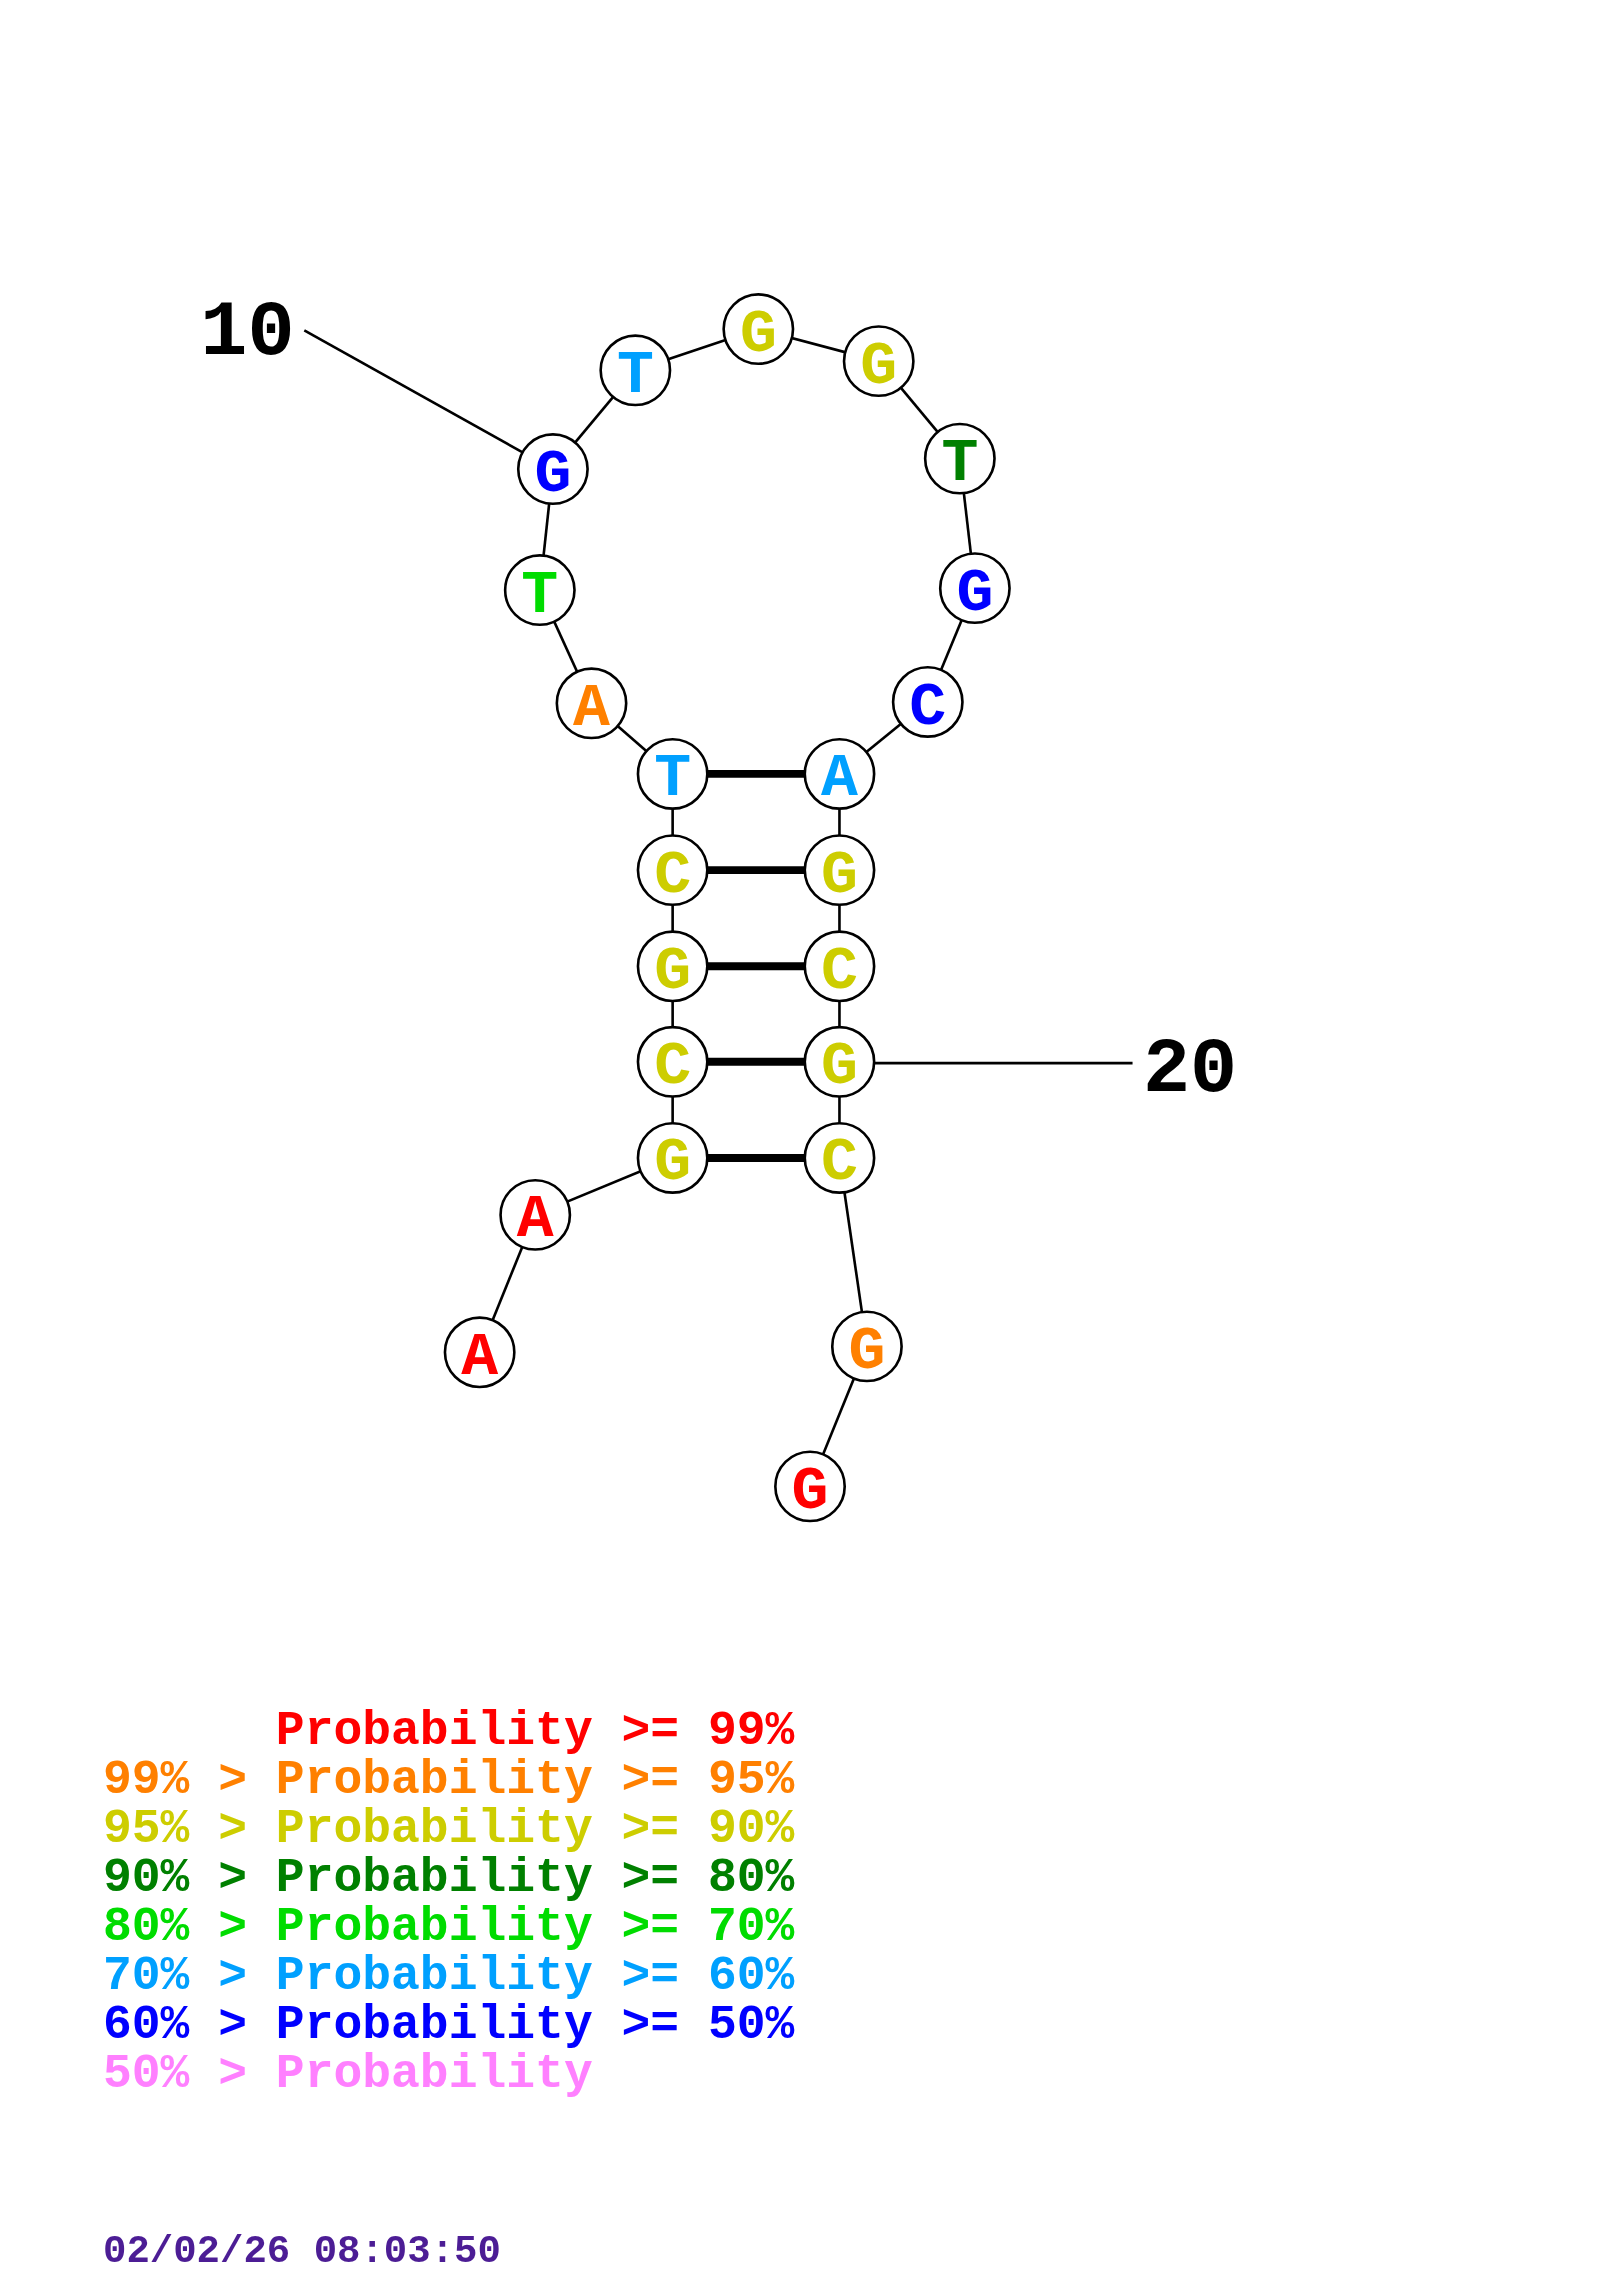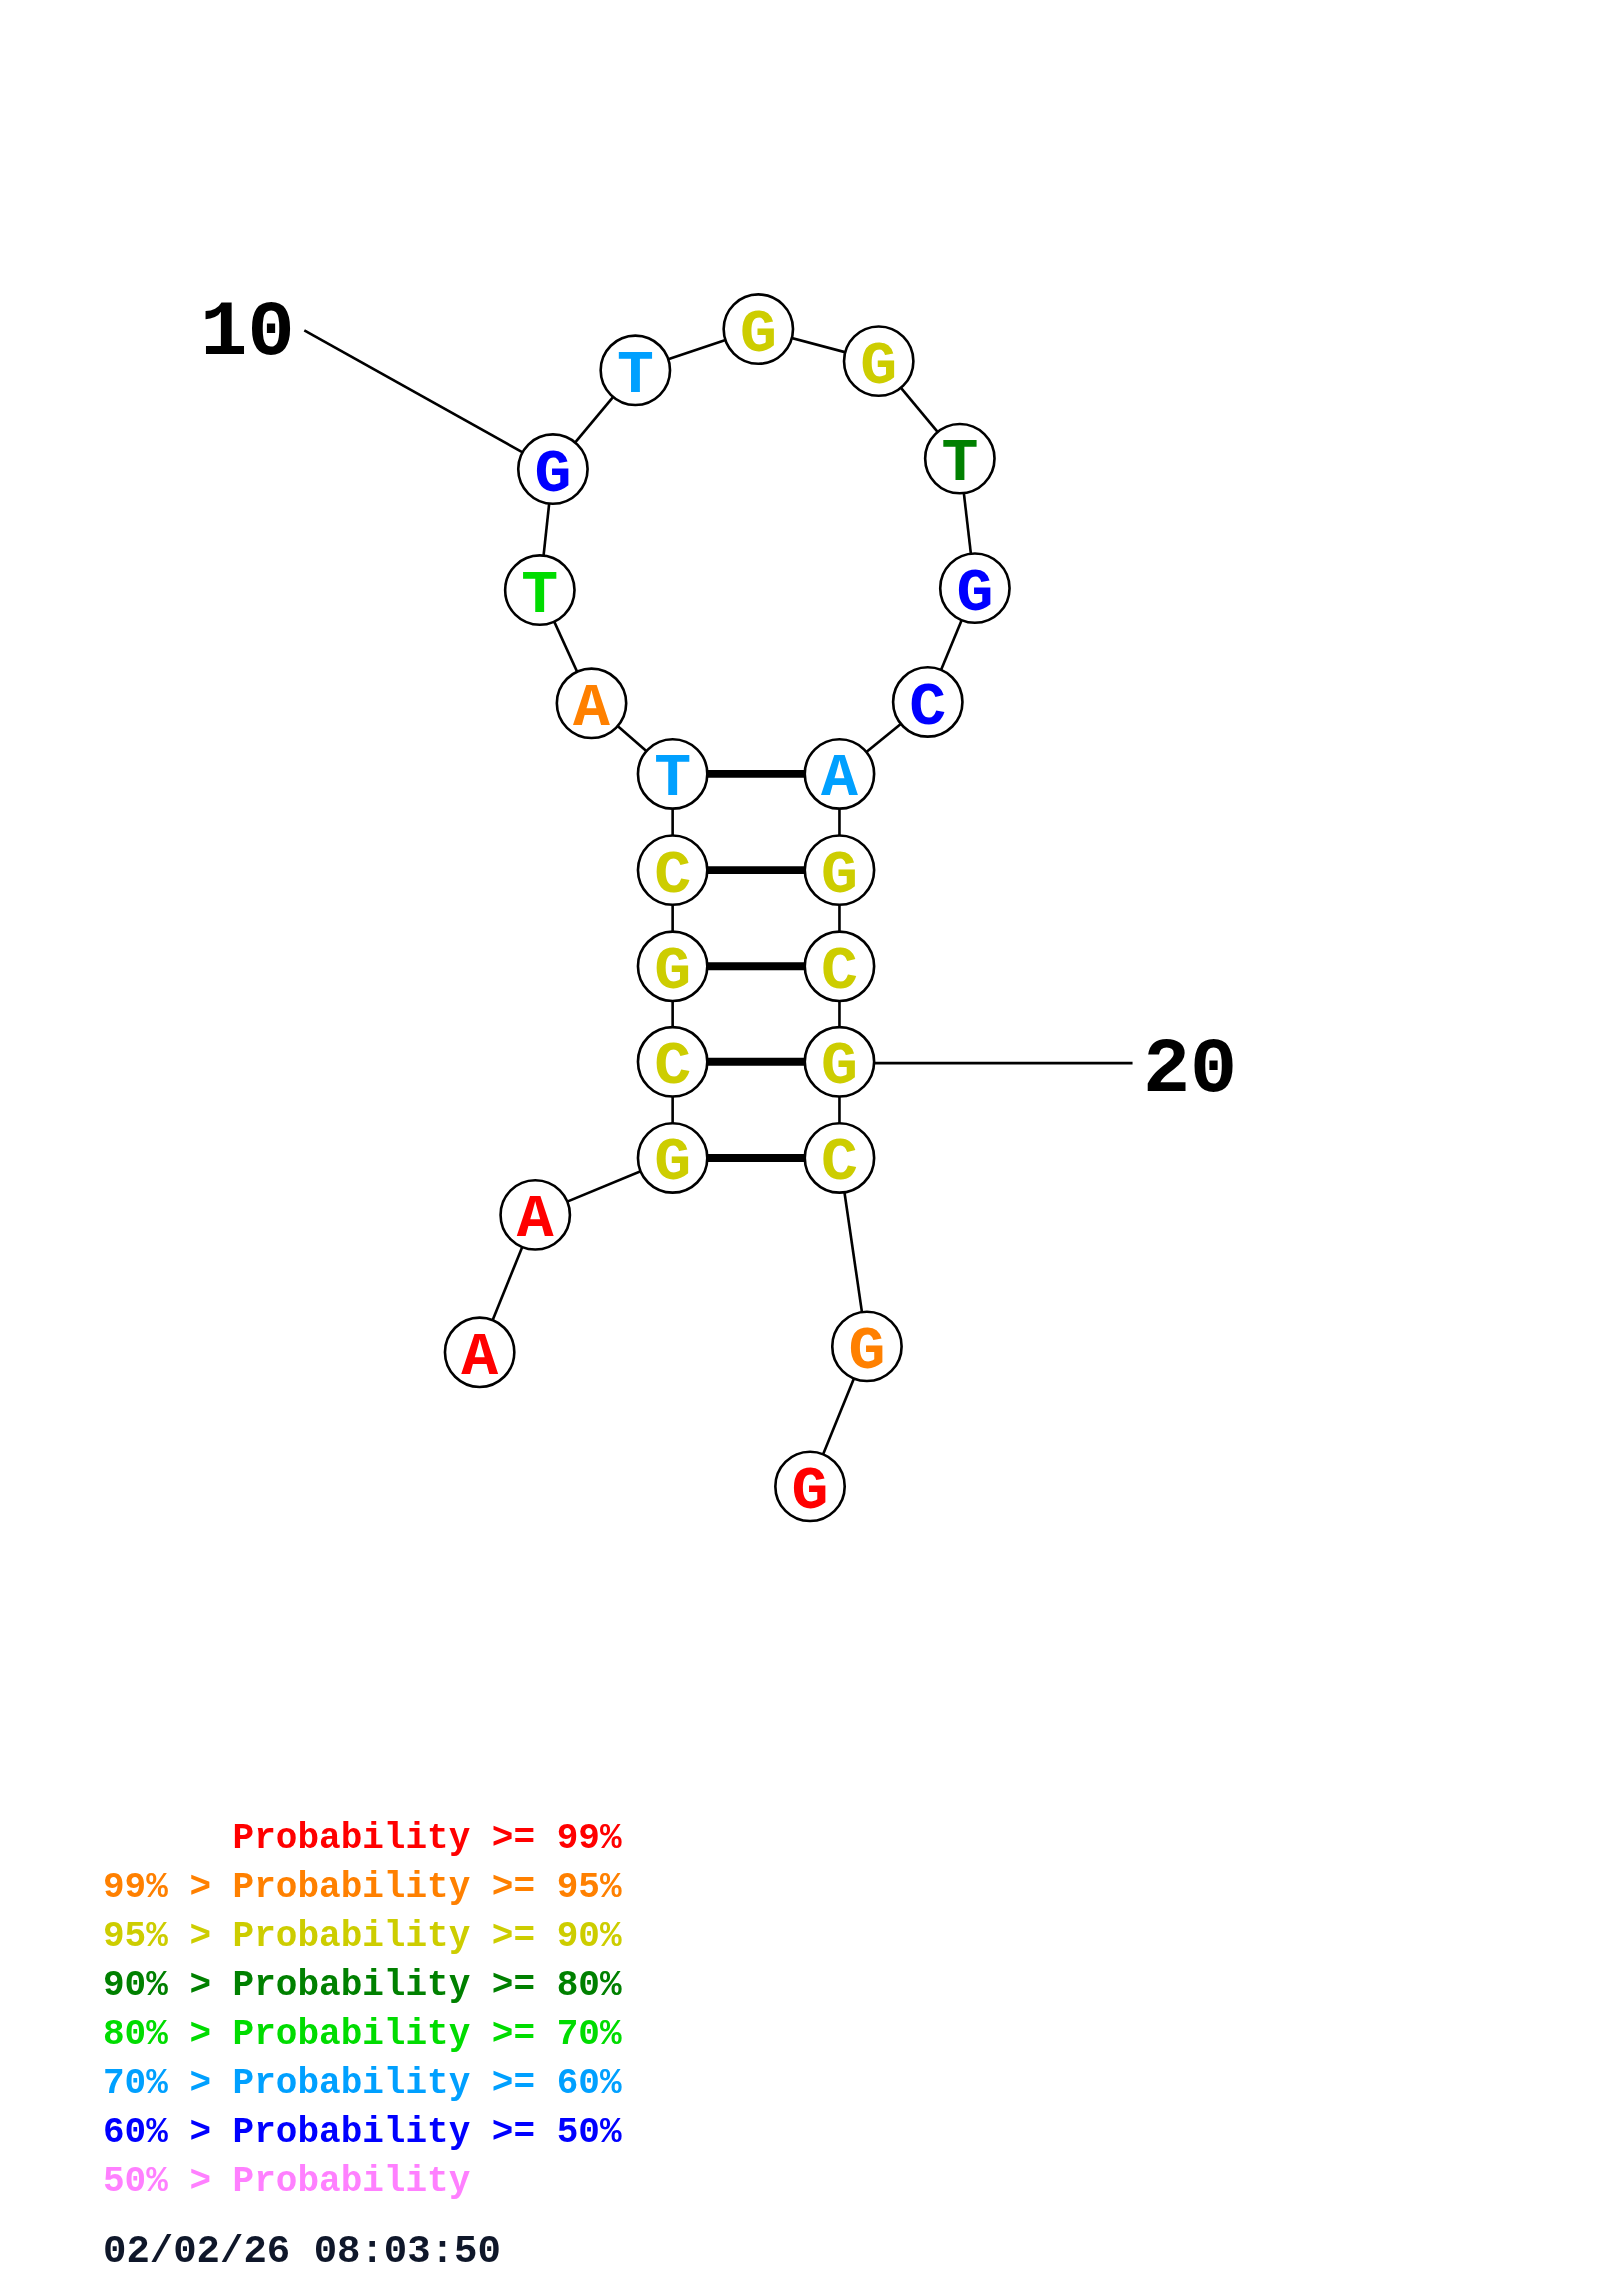--- a/index.html
+++ b/index.html
@@ -8,33 +8,33 @@
     height: 2295px;
     background: #ffffff;
     position: relative;
     font-family: "Liberation Mono", "DejaVu Sans Mono", monospace;
     overflow: hidden;
   }
   #structure-svg { position: absolute; left: 0; top: 0; }
   #legend {
     position: absolute;
     left: 103px;
-    top: 1814px;
+    top: 1707px;
     font-weight: bold;
-    font-size: 36px;
+    font-size: 48px;
     line-height: 49px;
     white-space: pre;
   }
   #timestamp {
     position: absolute;
     left: 103px;
     top: 2230px;
     font-weight: bold;
     font-size: 39px;
-    color: #0f172a;
+    color: #4c1d95;
     white-space: pre;
   }
 </style>
 </head>
 <body>
 
 <div id="page">
   <svg id="structure-svg" width="1622" height="2295" viewBox="0 0 2479 3508">
       <line x1="733" y1="2067" x2="818" y2="1857" stroke="#000000" stroke-width="4"></line>
       <line x1="818" y1="1857" x2="1028" y2="1770" stroke="#000000" stroke-width="4"></line>

